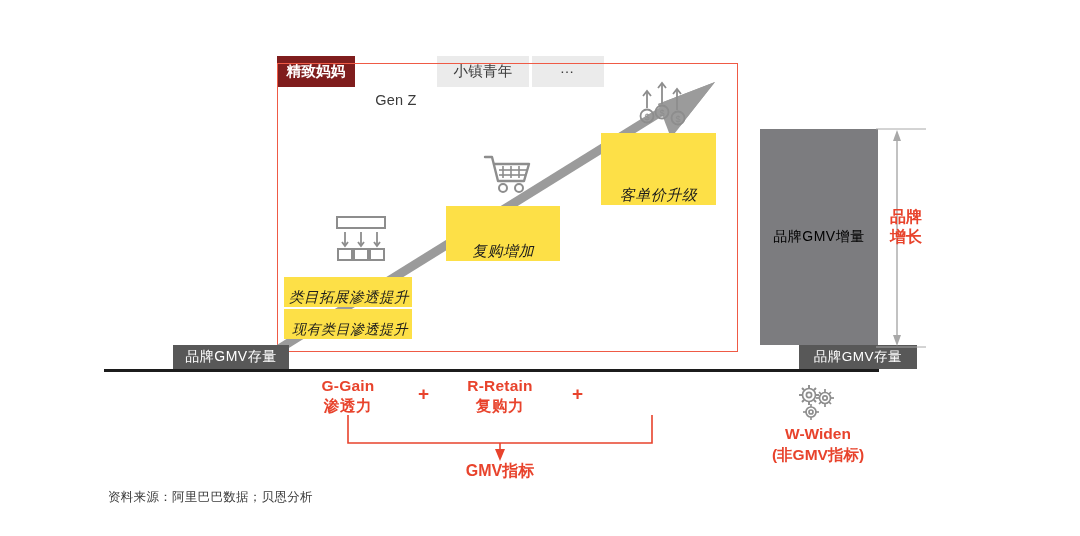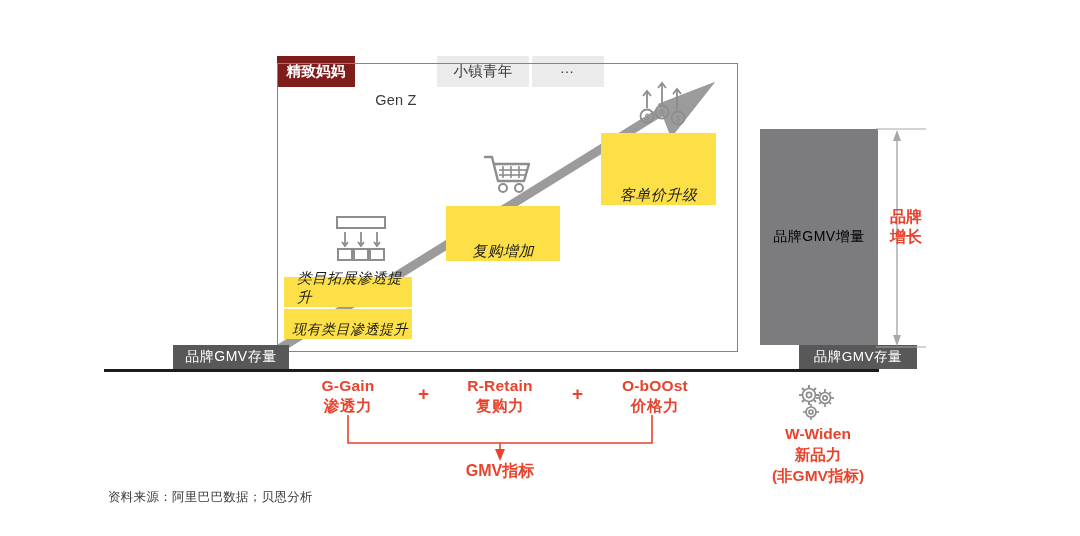--- a/index.html
+++ b/index.html
@@ -80,21 +80,21 @@
     color: #1c1c1c;
     font-size: 15px;
     display: flex;
     align-items: flex-end;
     justify-content: center;
     letter-spacing: .5px;
     font-style: italic;
   }
   .box-gain-a {
     left: 284px; top: 277px; width: 128px; height: 30px;
-    justify-content: flex-start; padding-left: 13px; box-sizing: border-box;
+    justify-content: flex-start; padding-left: 5px; box-sizing: border-box;
     font-size: 14.5px;
   }
   .box-gain-b {
     left: 284px; top: 309px; width: 128px; height: 30px;
     justify-content: flex-start; padding-left: 8px; box-sizing: border-box;
     font-size: 14px;
   }
   .box-retain {
     left: 446px; top: 206px; width: 114px; height: 55px;
   }
@@ -358,24 +358,20 @@
   <div class="formula-item f-gain">
     <span class="en">G-Gain</span>
     <span class="cn">渗透力</span>
   </div>
   <div class="plus plus-1">+</div>
   <div class="formula-item f-retain">
     <span class="en">R-Retain</span>
     <span class="cn">复购力</span>
   </div>
   <div class="plus plus-2">+</div>
-  <div class="formula-item f-boost">
-    <span class="en">O-bOOst</span>
-    <span class="cn">价格力</span>
-  </div>
 
   <svg class="bracket" viewBox="0 0 340 48" width="340" height="48">
     <path d="M18 0 L18 28 L322 28 L322 0" fill="none" stroke="#e8432c" stroke-width="1.6"></path>
     <line x1="170" y1="28" x2="170" y2="38" stroke="#e8432c" stroke-width="1.6"></line>
     <polygon points="170,46 165,34 175,34" fill="#e8432c"></polygon>
   </svg>
 
   <div class="gmv-label">GMV指标</div>
 
   <div class="widen-icon">
@@ -411,19 +407,18 @@
           <line x1="17" y1="22" x2="17" y2="25"></line>
           <line x1="17" y1="35" x2="17" y2="38"></line>
           <line x1="9" y1="30" x2="12" y2="30"></line>
           <line x1="22" y1="30" x2="25" y2="30"></line>
         </g>
       </g>
     </svg>
   </div>
   <div class="widen-text">
     <span>W-Widen</span>
-    <span>新品力</span>
     <span>(非GMV指标)</span>
   </div>
 
   <div class="source">资料来源：阿里巴巴数据；贝恩分析</div>
 
 </div>
 
 </body></html>

